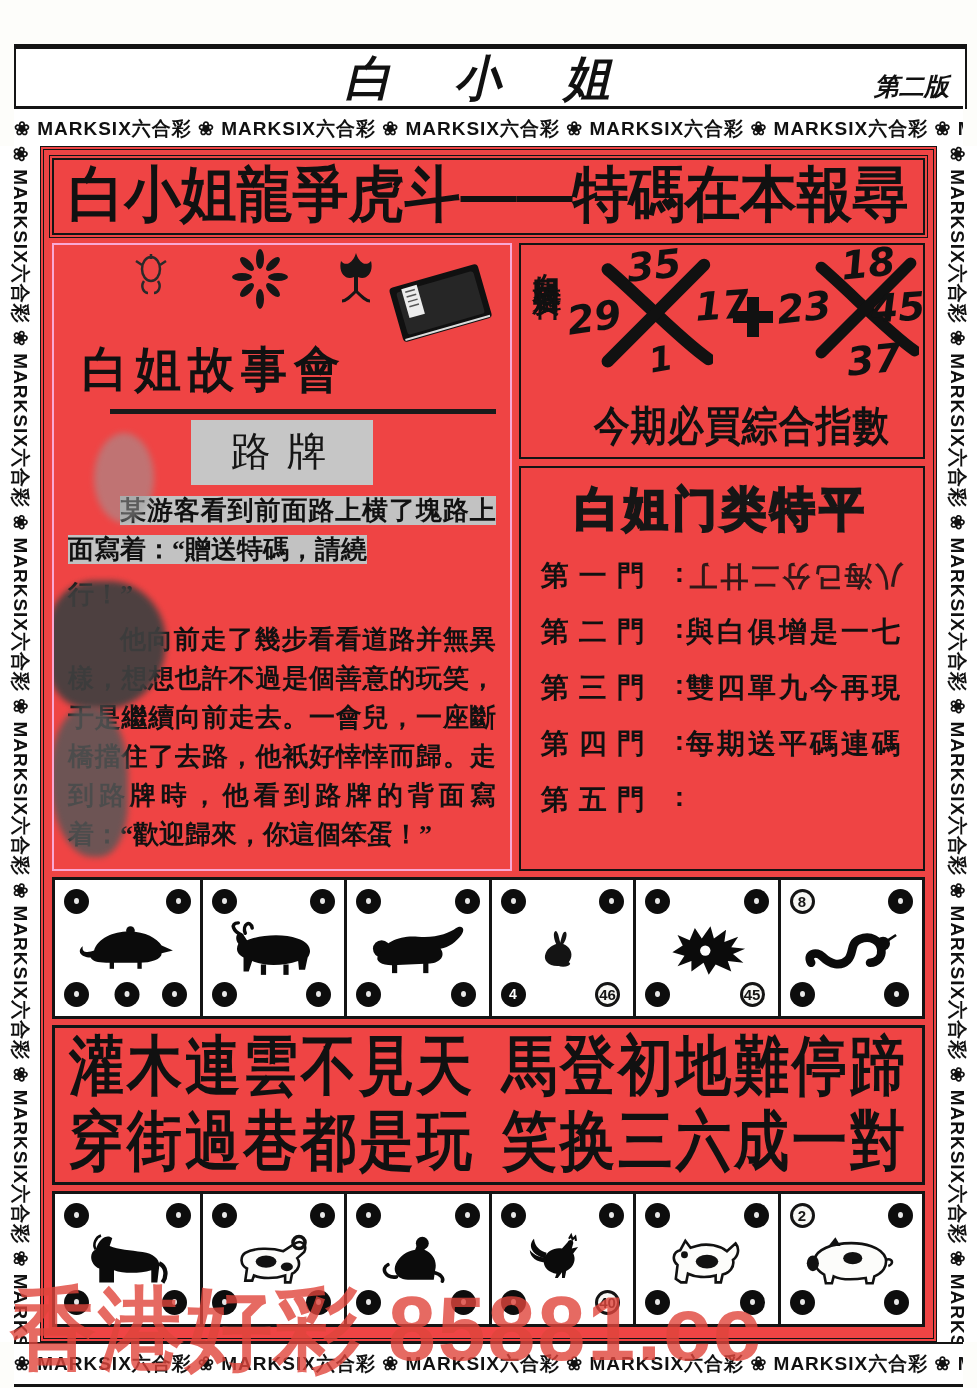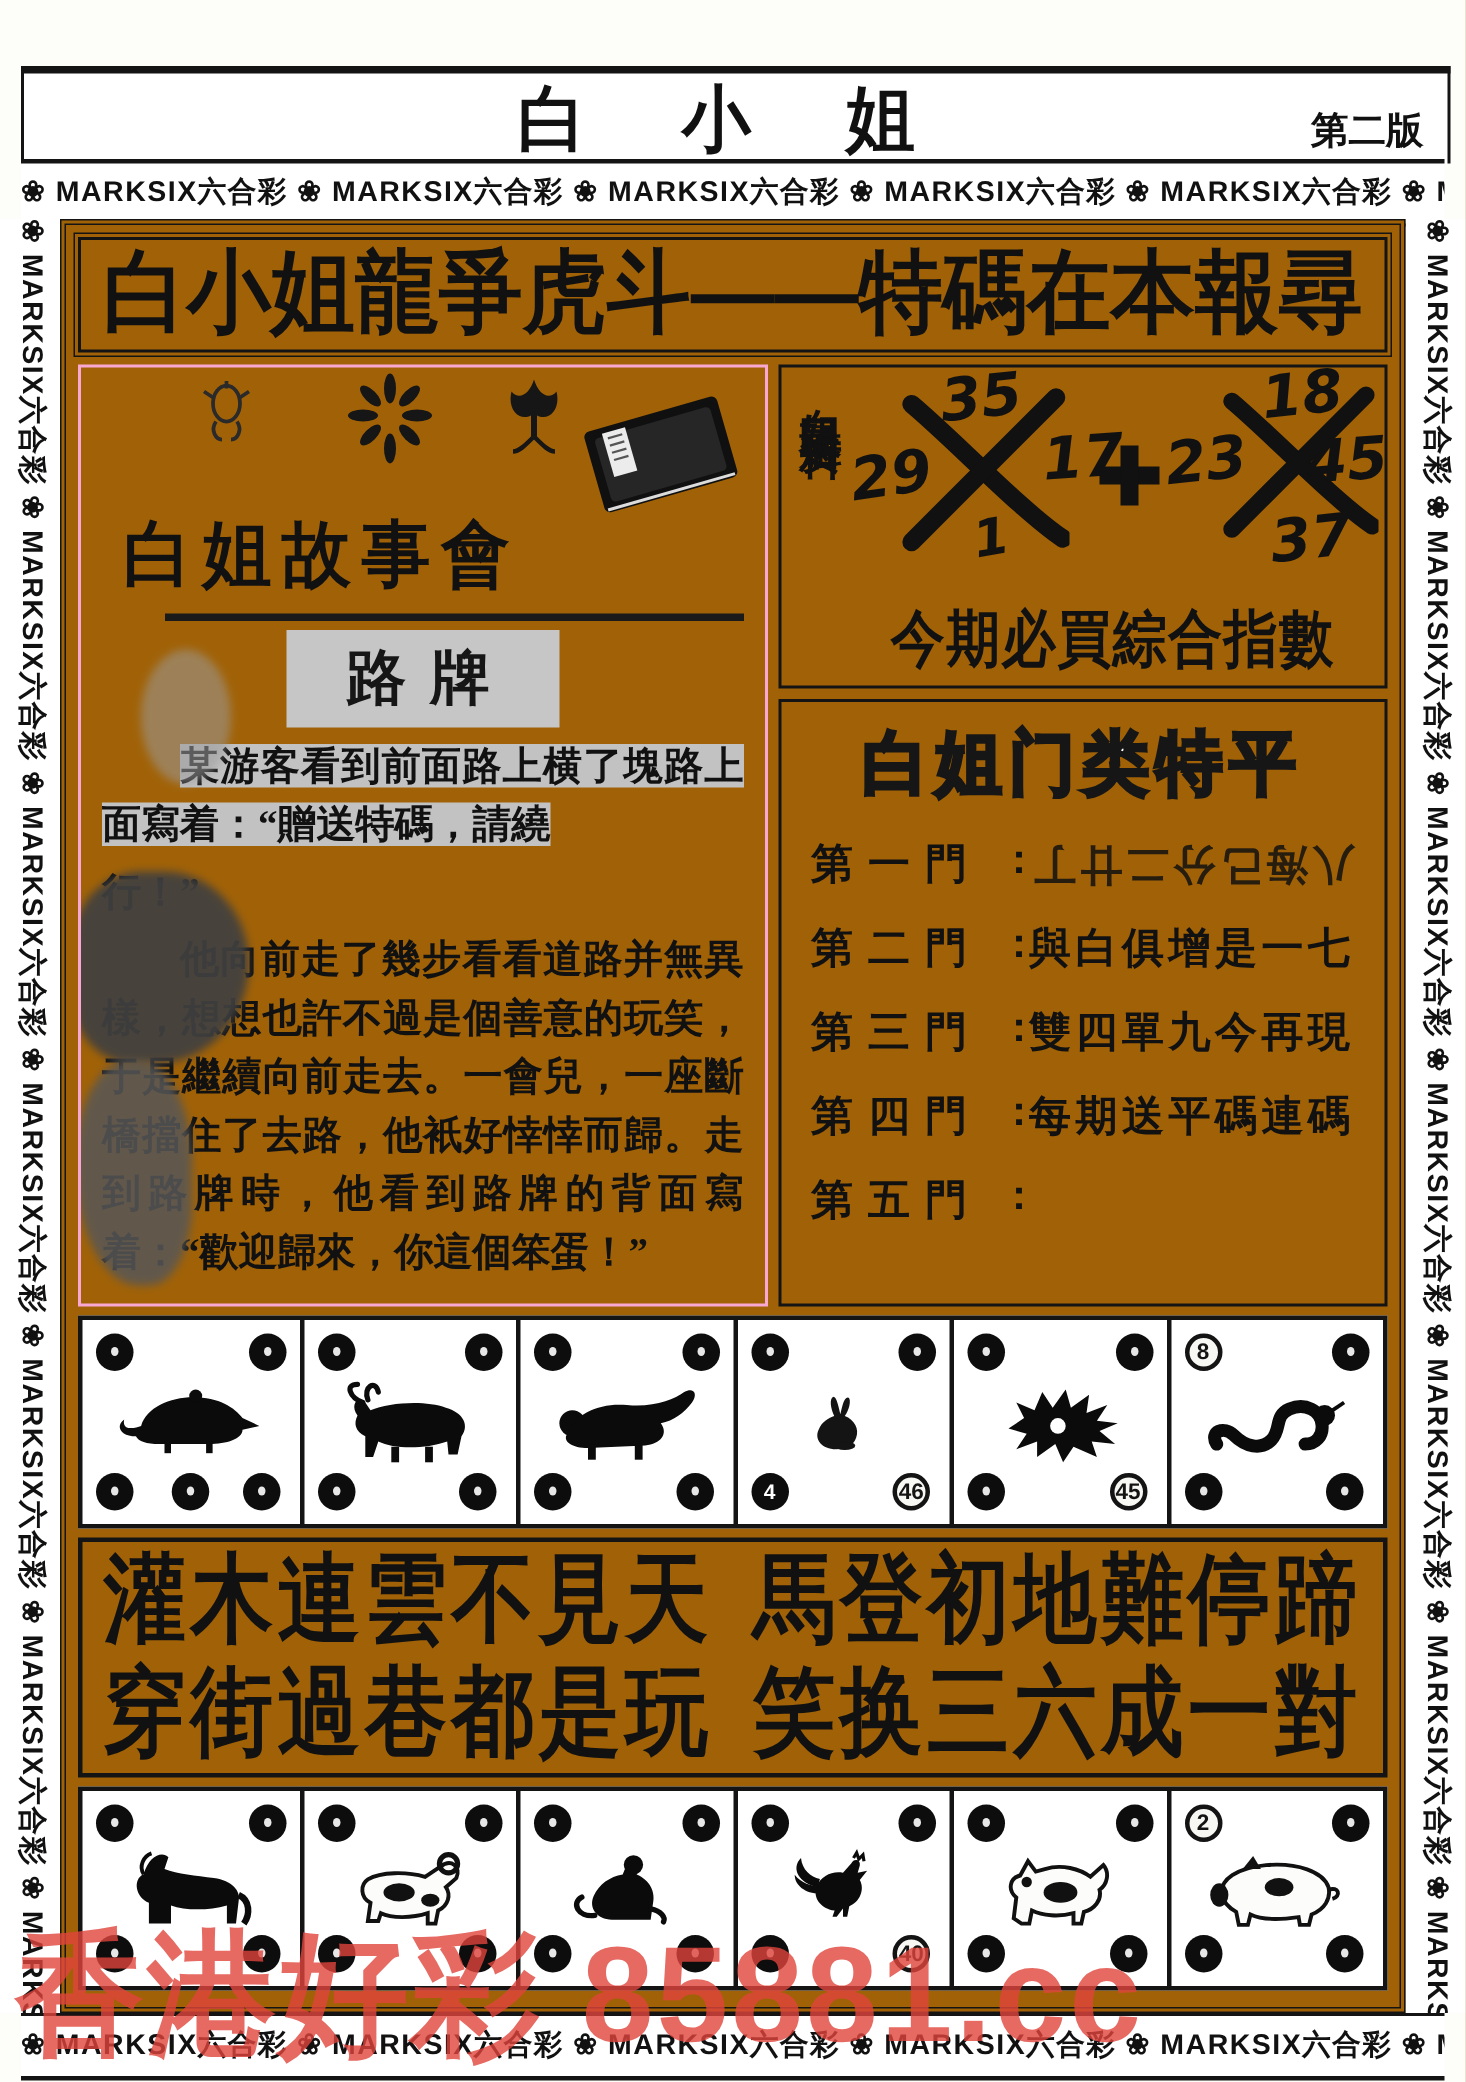--- a/index.html
+++ b/index.html
@@ -1,53 +1,53 @@
 <!DOCTYPE html>
 <html><head>
 <meta charset="utf-8">
 <style>
   html,body{margin:0;padding:0;background:#ffffff;}
   .page{position:relative;width:977px;height:1388px;margin:0 auto;background:#fdfdfa;
         font-family:"Liberation Sans",sans-serif;color:#111;overflow:hidden;}
   
   .masthead{position:absolute;left:14px;top:44px;width:949px;height:60px;
             border-top:5px solid #141414;border-left:2px solid #141414;border-right:2px solid #141414;
-            display:flex;align-items:flex-start;justify-content:center;background:#fff;}
+            display:flex;align-items:center;justify-content:center;background:#fff;font-style:italic;}
   .masthead-title{font-family:"Liberation Serif",serif;font-size:46px;font-weight:700;letter-spacing:26px;transform:scaleY(1.05);}
   .edition{position:absolute;right:16px;bottom:6px;font-family:"Liberation Serif",serif;font-size:25px;font-weight:700;}
   
   .strip{background:#fff;font-size:19px;font-weight:700;white-space:nowrap;overflow:hidden;letter-spacing:1px;}
   .strip-top{position:absolute;left:14px;top:106px;width:949px;height:40px;line-height:40px;
              border-top:3px solid #141414;border-bottom:2px solid #141414;}
   .strip-bottom{position:absolute;left:14px;top:1342px;width:949px;height:40px;line-height:40px;
              border-top:2px solid #141414;border-bottom:3px solid #141414;}
   .strip-side{position:absolute;top:146px;width:40px;height:1196px;overflow:hidden;}
   .strip-side-left{left:0;}
   .strip-side-right{left:937px;}
   .strip-rot{position:absolute;left:0;top:0;width:1196px;height:40px;line-height:40px;
              transform:rotate(90deg);transform-origin:20px 20px;}
   
-  .content{position:absolute;left:40px;top:146px;width:897px;height:1196px;background:#a16207;
+  .content{position:absolute;left:40px;top:146px;width:897px;height:1196px;background:#ef4444;
            border:4px double #141414;box-sizing:border-box;padding:5px;}
   
   .headline-box{border:2px solid #141414;outline:1px solid #141414;outline-offset:2px;margin:3px;
                 padding:6px 4px 8px 4px;text-align:center;}
   .headline{font-size:56px;font-weight:900;line-height:1.05;letter-spacing:0;transform:scaleY(1.08);white-space:nowrap;}
   .subhead{font-size:27px;font-weight:800;letter-spacing:7px;margin-top:8px;}
   
   .columns{display:flex;gap:7px;margin:8px 3px 6px 3px;height:628px;}
   .story-box{width:505px;box-sizing:border-box;border:2px solid #f9a8d4;position:relative;
              padding:6px 14px;overflow:hidden;font-family:"Liberation Serif",serif;}
   .ornaments{position:relative;height:88px;}
   .orn{position:absolute;}
   .story-title{font-size:46px;font-weight:900;letter-spacing:7px;margin-left:14px;transform:scaleY(1.05);
                font-family:"Liberation Sans",sans-serif;}
   .story-rule{height:5px;background:#1a1a1a;margin:8px 0 2px 42px;}
   .story-heading-wrap{text-align:center;margin:6px 0 4px 0;}
-  .story-heading{display:inline-block;background:#c6c6c6;color:#161616;font-size:40px;font-weight:700;
+  .story-heading{display:inline-block;background:#c6c6c6;color:#161616;font-size:40px;font-weight:400;
                  letter-spacing:16px;padding:4px 30px 6px 40px;}
   .story p{margin:6px 0;font-size:26px;line-height:1.5;font-weight:600;text-align:justify;}
   .indent{text-indent:2em;}
   .smudge{background:#c2c2c2;}
   .blot{position:absolute;filter:blur(3px);z-index:5;}
   .blot-a{left:-6px;top:336px;width:118px;height:128px;background:#404040;border-radius:45% 55% 60% 40%;opacity:.92;}
   .blot-b{left:-4px;top:462px;width:78px;height:150px;background:#575757;border-radius:50% 50% 40% 60%;opacity:.85;}
   .blot-c{left:40px;top:188px;width:60px;height:90px;background:#9a9a9a;border-radius:50%;opacity:.55;}
   .right-col{flex:1;display:flex;flex-direction:column;gap:7px;}
   

